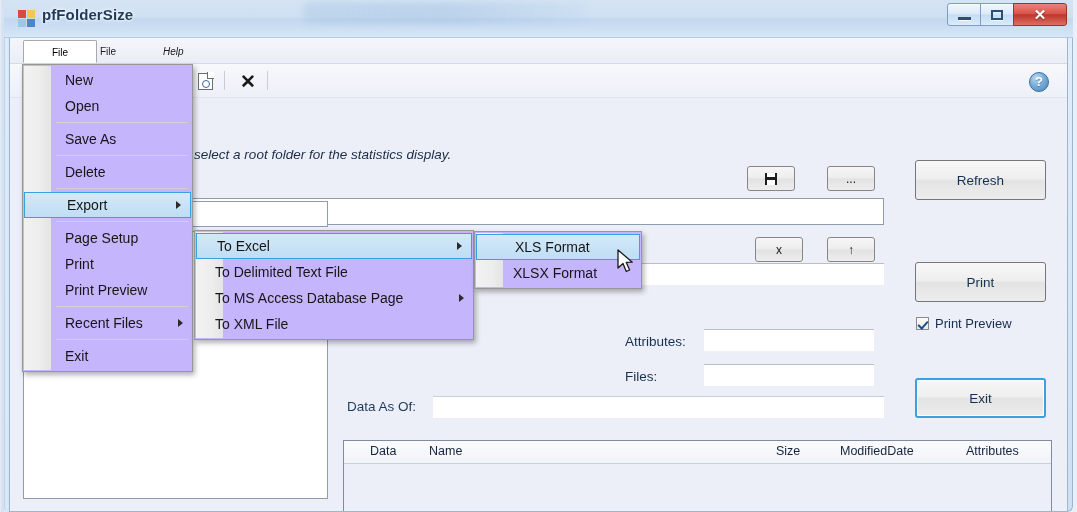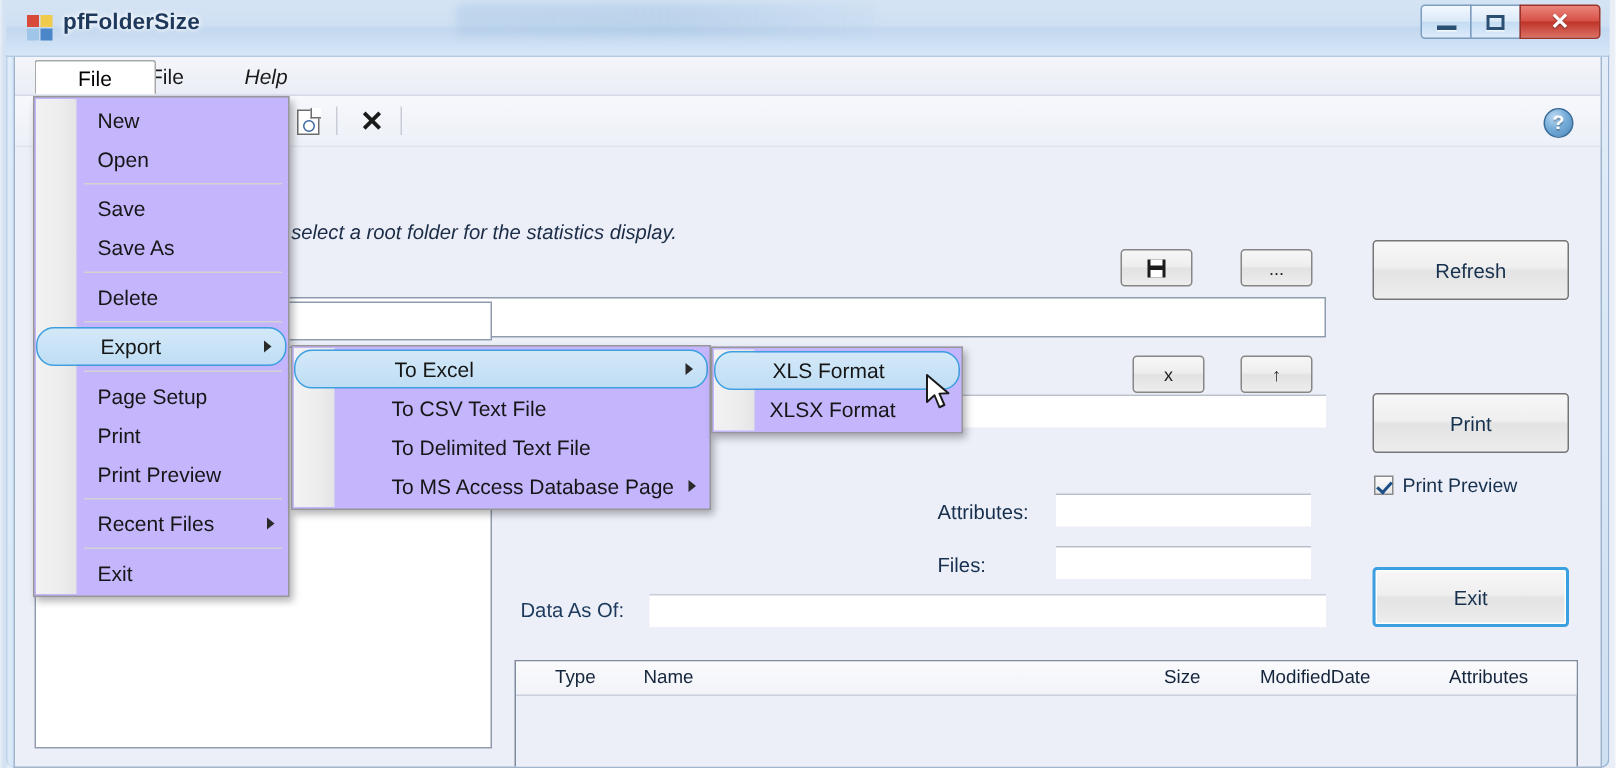--- a/index.html
+++ b/index.html
@@ -148,21 +148,21 @@
     background: linear-gradient(to bottom, #f4f6fb 0%, #eaedf5 100%);
     border-bottom: 1px solid #d4dae6;
     box-sizing: border-box;
   }
   .menu-top {
     position: absolute;
     top: 2px;
     height: 23px;
     padding: 0 28px;
     line-height: 23px;
-    font-size: 14px;
+    font-size: 10px;
     color: #1a1a1a;
     box-sizing: border-box;
   }
   .menu-top.open {
     background: #ffffff;
     border: 1px solid #a9a9a9;
     border-bottom: 1px solid #ffffff;
     border-radius: 2px 2px 0 0;
     z-index: 60;
     color: #000;
@@ -382,21 +382,21 @@
     padding-left: 40px;
     padding-right: 26px;
     font-size: 14px;
     color: #161616;
     white-space: nowrap;
     z-index: 2;
   }
   .mi.sel {
     background: linear-gradient(to bottom, #d3e9f8 0%, #bfddf4 100%);
     border: 1px solid #3c9fe0;
-    border-radius: 12px;
+    border-radius: 0;
     height: 26px;
     line-height: 24px;
     margin: 0 1px;
     box-sizing: border-box;
   }
   .mi .arrow {
     position: absolute;
     right: 9px;
     top: 50%;
     transform: translateY(-50%);
@@ -410,21 +410,21 @@
     height: 1px;
     background: #d3d3d3;
     margin: 3px 4px 3px 33px;
     z-index: 2;
   }
 
   
   #file-menu { left: 22px; top: 64px; width: 171px; }
   #file-menu .mi { padding-left: 42px; }
   #export-menu { left: 194px; top: 230px; width: 280px; }
-  #export-menu .mi { padding-left: 66px; }
+  #export-menu .mi { padding-left: 20px; }
   #excel-menu { left: 474px; top: 231px; width: 168px; }
   #excel-menu .mi { padding-left: 38px; }
 
   
   .cursor {
     position: absolute;
     left: 617px;
     top: 249px;
     width: 18px;
     height: 26px;
@@ -558,37 +558,36 @@
     <div class="bigbtn" style="left:905px; top:122px;">Refresh</div>
     <div class="bigbtn" style="left:905px; top:224px;">Print</div>
     <div class="chkrow" style="left:906px; top:278px;">
       <span class="chkbox"></span>
       <span>Print Preview</span>
     </div>
     <div class="bigbtn focused" style="left:905px; top:340px;">Exit</div>
 
     <div class="listview">
       <div class="lv-header">
-        <span class="lv-col" style="left:26px;">Type</span>
+        <span class="lv-col" style="left:26px;">Data</span>
         <span class="lv-col" style="left:85px;">Name</span>
         <span class="lv-col" style="left:432px;">Size</span>
         <span class="lv-col" style="left:496px;">ModifiedDate</span>
         <span class="lv-col" style="left:622px;">Attributes</span>
       </div>
       <div></div>
     </div>
 
   </div>
 
   <div class="menu" id="file-menu">
     <div class="gutter"></div>
     <div class="mi">New</div>
     <div class="mi">Open</div>
     <div class="msep"></div>
-    <div class="mi">Save</div>
     <div class="mi">Save As</div>
     <div class="msep"></div>
     <div class="mi">Delete</div>
     <div class="msep"></div>
     <div class="mi sel">
       <span>Export</span>
       <span class="arrow"></span>
     </div>
     <div class="msep"></div>
     <div class="mi">Page Setup</div>
@@ -602,26 +601,26 @@
     <div class="msep"></div>
     <div class="mi">Exit</div>
   </div>
 
   <div class="menu" id="export-menu">
     <div class="gutter"></div>
     <div class="mi sel">
       <span>To Excel</span>
       <span class="arrow"></span>
     </div>
-    <div class="mi">To CSV Text File</div>
     <div class="mi">To Delimited Text File</div>
     <div class="mi">
       <span>To MS Access Database Page</span>
       <span class="arrow"></span>
     </div>
+    <div class="mi">To XML File</div>
   </div>
 
   <div class="menu" id="excel-menu">
     <div class="gutter"></div>
     <div class="mi sel">XLS Format</div>
     <div class="mi">XLSX Format</div>
   </div>
 
   <svg class="cursor" viewBox="0 0 18 26">
     <polygon points="1,1 1,19 6,14.5 9.3,22.5 12.6,21 9.3,13.4 15.3,13.2" fill="#ffffff" stroke="#1a1a1a" stroke-width="1.3" stroke-linejoin="round"></polygon>

